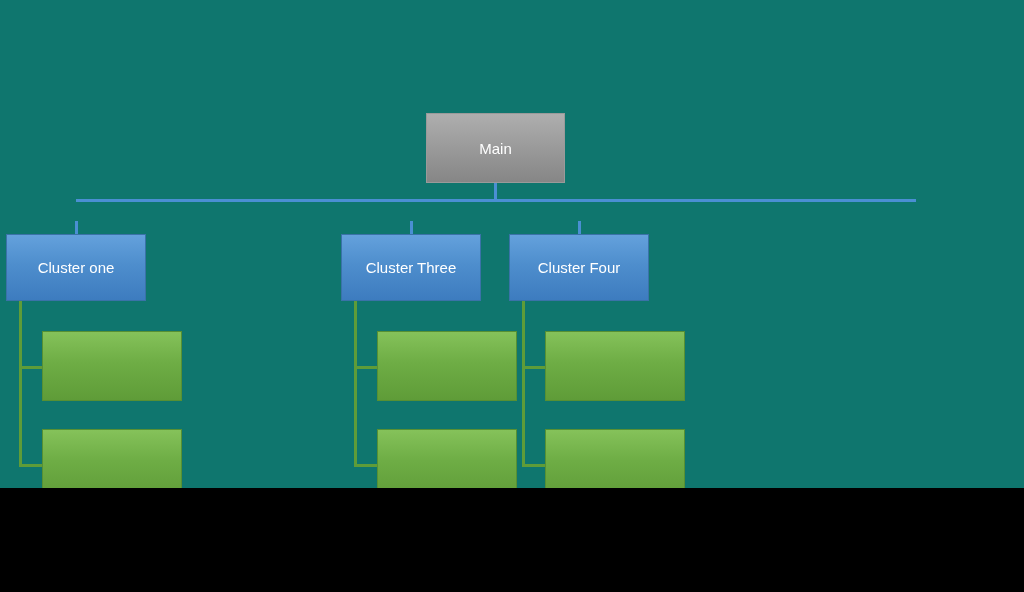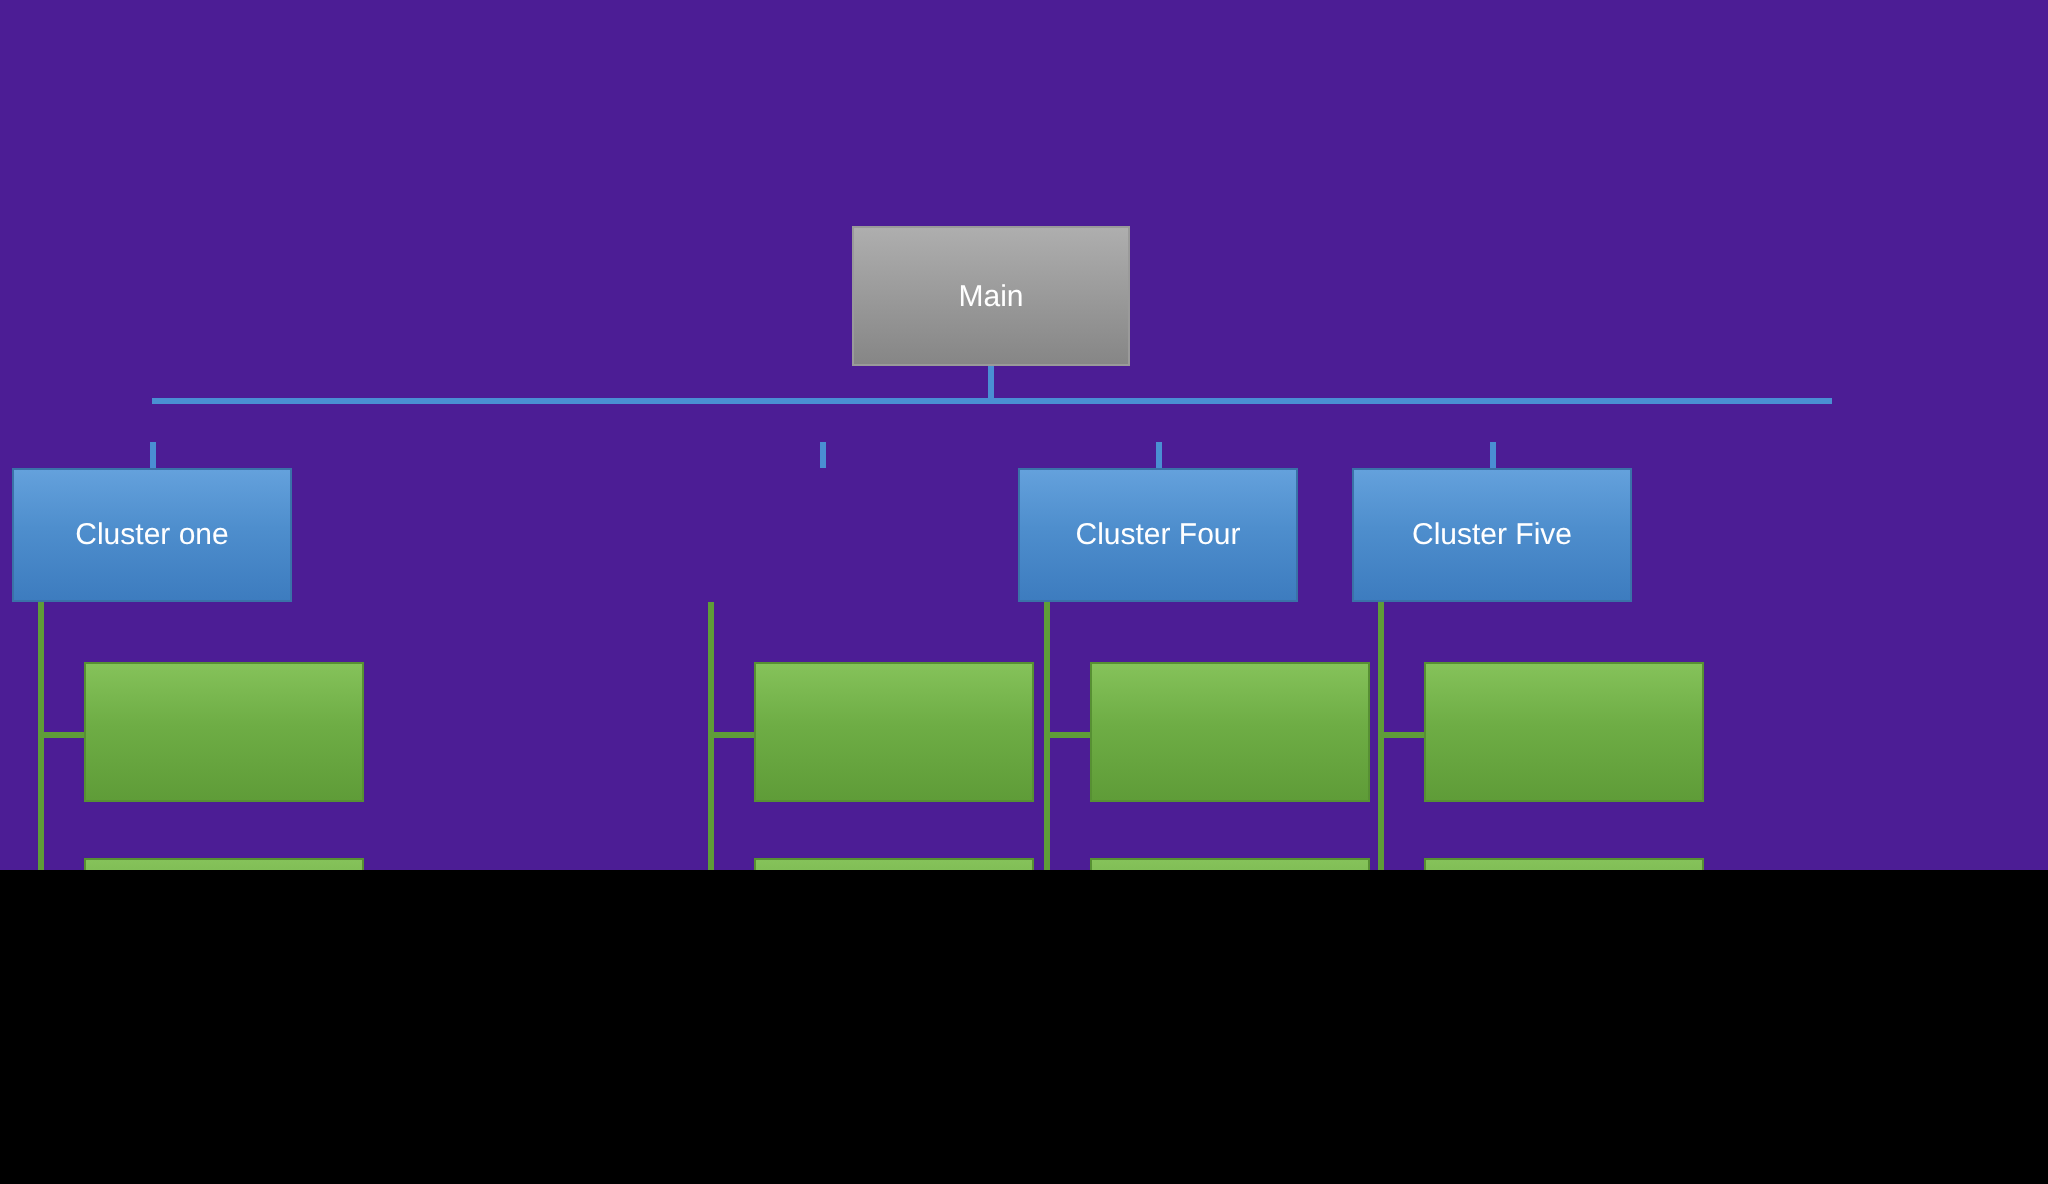--- a/index.html
+++ b/index.html
@@ -1,19 +1,19 @@
 <!DOCTYPE html>
 <html><head>
 <meta charset="utf-8">
 <style>
   html, body { margin: 0; padding: 0; background: #000; }
   #canvas {
     position: relative;
-    width: 1024px; height: 435px;
-    background: #4c1d95;
+    width: 1024px; height: 488px;
+    background: #0f766e;
     overflow: hidden;
     font-family: "Liberation Sans", sans-serif;
   }
   .node {
     position: absolute;
     display: flex;
     align-items: center;
     justify-content: center;
     color: #ffffff;
     font-size: 15px;
@@ -86,20 +86,23 @@
       <span></span>
     </div>
     <div class="node node-child row2">
       <span></span>
     </div>
   </div>
 
 
   <div class="cluster-group g2">
     <div class="line blue-line drop"></div>
+    <div class="node node-cluster">
+      <span>Cluster Three</span>
+    </div>
     <div class="line green-line branch-v"></div>
     <div class="line green-line elbow e1"></div>
     <div class="line green-line elbow e2"></div>
     <div class="node node-child row1">
       <span></span>
     </div>
     <div class="node node-child row2">
       <span></span>
     </div>
   </div>
@@ -113,30 +116,15 @@
     <div class="line green-line elbow e1"></div>
     <div class="line green-line elbow e2"></div>
     <div class="node node-child row1">
       <span></span>
     </div>
     <div class="node node-child row2">
       <span></span>
     </div>
   </div>
 
-  <div class="cluster-group g4">
-    <div class="line blue-line drop"></div>
-    <div class="node node-cluster">
-      <span>Cluster Five</span>
-    </div>
-    <div class="line green-line branch-v"></div>
-    <div class="line green-line elbow e1"></div>
-    <div class="line green-line elbow e2"></div>
-    <div class="node node-child row1">
-      <span></span>
-    </div>
-    <div class="node node-child row2">
-      <span></span>
-    </div>
-  </div>
 
 
 </div>
 
 </body></html>

